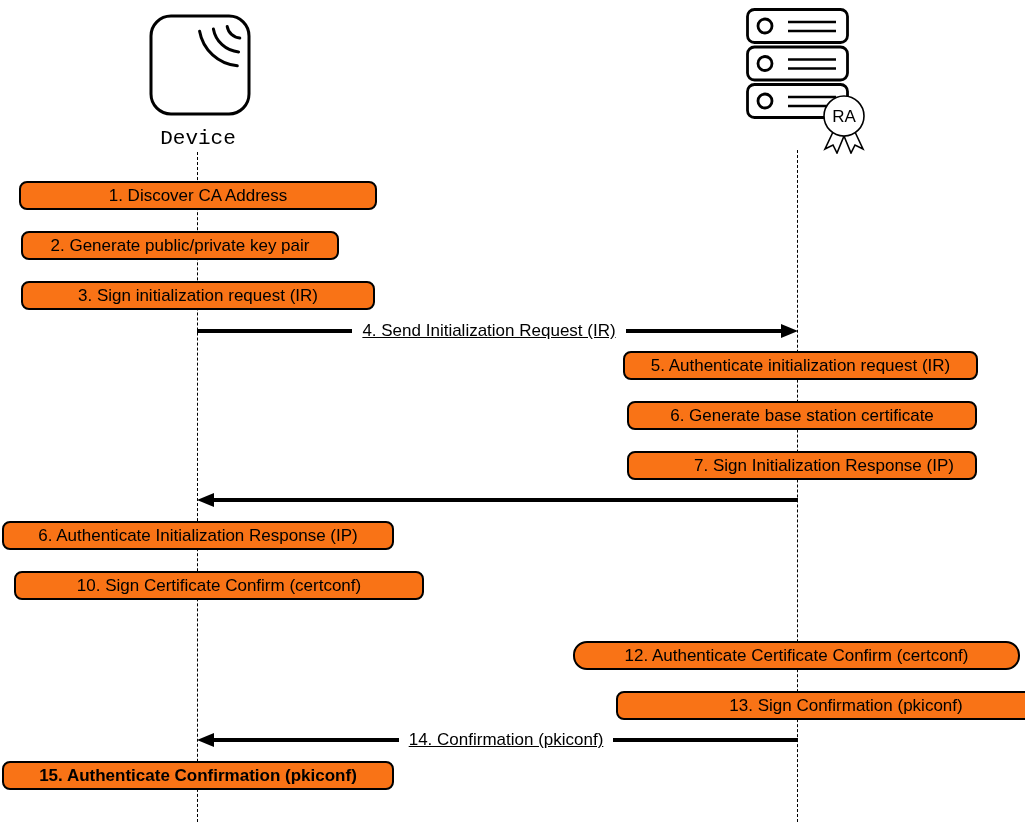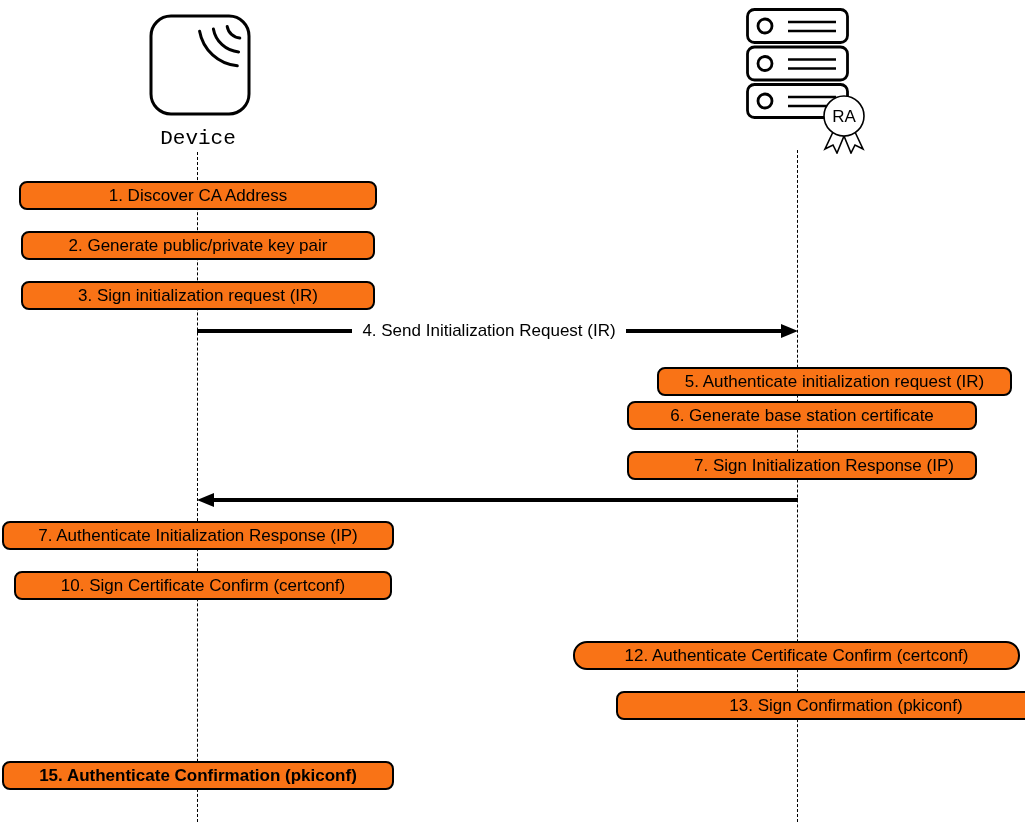--- a/index.html
+++ b/index.html
@@ -47,20 +47,21 @@
     height: 28px;
     display: flex;
     align-items: center;
     z-index: 2;
   }
   .message .line { flex: 1; height: 4px; background: #000; }
   .message .msg-label {
     font-size: 17px;
     white-space: nowrap;
     padding: 0 10px;
+    text-decoration: underline;
   }
   .arrowhead-right {
     width: 0; height: 0;
     border-top: 7px solid transparent;
     border-bottom: 7px solid transparent;
     border-left: 17px solid #000;
   }
   .arrowhead-left {
     width: 0; height: 0;
     border-top: 7px solid transparent;
@@ -99,43 +100,49 @@
     <line x1="42" y1="98" x2="90" y2="98" stroke="#000000" stroke-width="2.5"></line>
   </svg>
   <svg class="actor-icon" style="left:816px; top:94px;" width="56" height="60" viewBox="0 0 56 60">
     <path d="M 17 38 L 9 55 L 17 51 L 21 59 L 28 42 Z" fill="#ffffff" stroke="#000000" stroke-width="1.6"></path>
     <path d="M 39 38 L 47 55 L 39 51 L 35 59 L 28 42 Z" fill="#ffffff" stroke="#000000" stroke-width="1.6"></path>
     <circle cx="28" cy="22" r="20" fill="#ffffff" stroke="#000000" stroke-width="1.6"></circle>
     <text x="28" y="28" text-anchor="middle" font-family="Liberation Sans, sans-serif" font-size="17" fill="#000000">RA</text>
   </svg>
 
   <div class="action-box" style="left:19px; top:181px; width:358px;">1. Discover CA Address</div>
-  <div class="action-box" style="left:21px; top:231px; width:354px;">2. Generate public/private key pair</div>
+  <div class="action-box" style="left:21px; top:231px; width:318px;">2. Generate public/private key pair</div>
   <div class="action-box" style="left:21px; top:281px; width:354px;">3. Sign initialization request (IR)</div>
 
   <div class="message" style="top:317px;">
     <div class="line"></div>
     <div class="msg-label">4. Send Initialization Request (IR)</div>
     <div class="line"></div>
     <div class="arrowhead-right"></div>
   </div>
 
-  <div class="action-box" style="left:623px; top:367px; width:355px;margin-left:34px;">5. Authenticate initialization request (IR)</div>
+  <div class="action-box" style="left:623px; top:351px; width:355px;">5. Authenticate initialization request (IR)</div>
   <div class="action-box" style="left:627px; top:401px; width:350px;">6. Generate base station certificate</div>
   <div class="action-box" style="left:627px; top:451px; width:350px;padding-left:44px;">7. Sign Initialization Response (IP)</div>
 
   <div class="message" style="top:486px;">
     <div class="arrowhead-left"></div>
     <div class="line"></div>
     <div class="line"></div>
   </div>
 
-  <div class="action-box" style="left:2px; top:521px; width:392px;">7. Authenticate Initialization Response (IP)</div>
-  <div class="action-box" style="left:14px; top:571px; width:378px;">10. Sign Certificate Confirm (certconf)</div>
+  <div class="action-box" style="left:2px; top:521px; width:392px;">6. Authenticate Initialization Response (IP)</div>
+  <div class="action-box" style="left:14px; top:571px; width:410px;">10. Sign Certificate Confirm (certconf)</div>
 
 
   <div class="action-box" style="left:573px; top:641px; width:447px;border-radius:14px;">12. Authenticate Certificate Confirm (certconf)</div>
   <div class="action-box" style="left:600px; top:691px; width:460px;margin-left:16px;">13. Sign Confirmation (pkiconf)</div>
 
+  <div class="message" style="top:726px;">
+    <div class="arrowhead-left"></div>
+    <div class="line"></div>
+    <div class="msg-label">14. Confirmation (pkiconf)</div>
+    <div class="line"></div>
+  </div>
 
   <div class="action-box" style="left:2px; top:761px; width:392px;font-weight:bold;">15. Authenticate Confirmation (pkiconf)</div>
 
 </div>
 
 </body></html>

